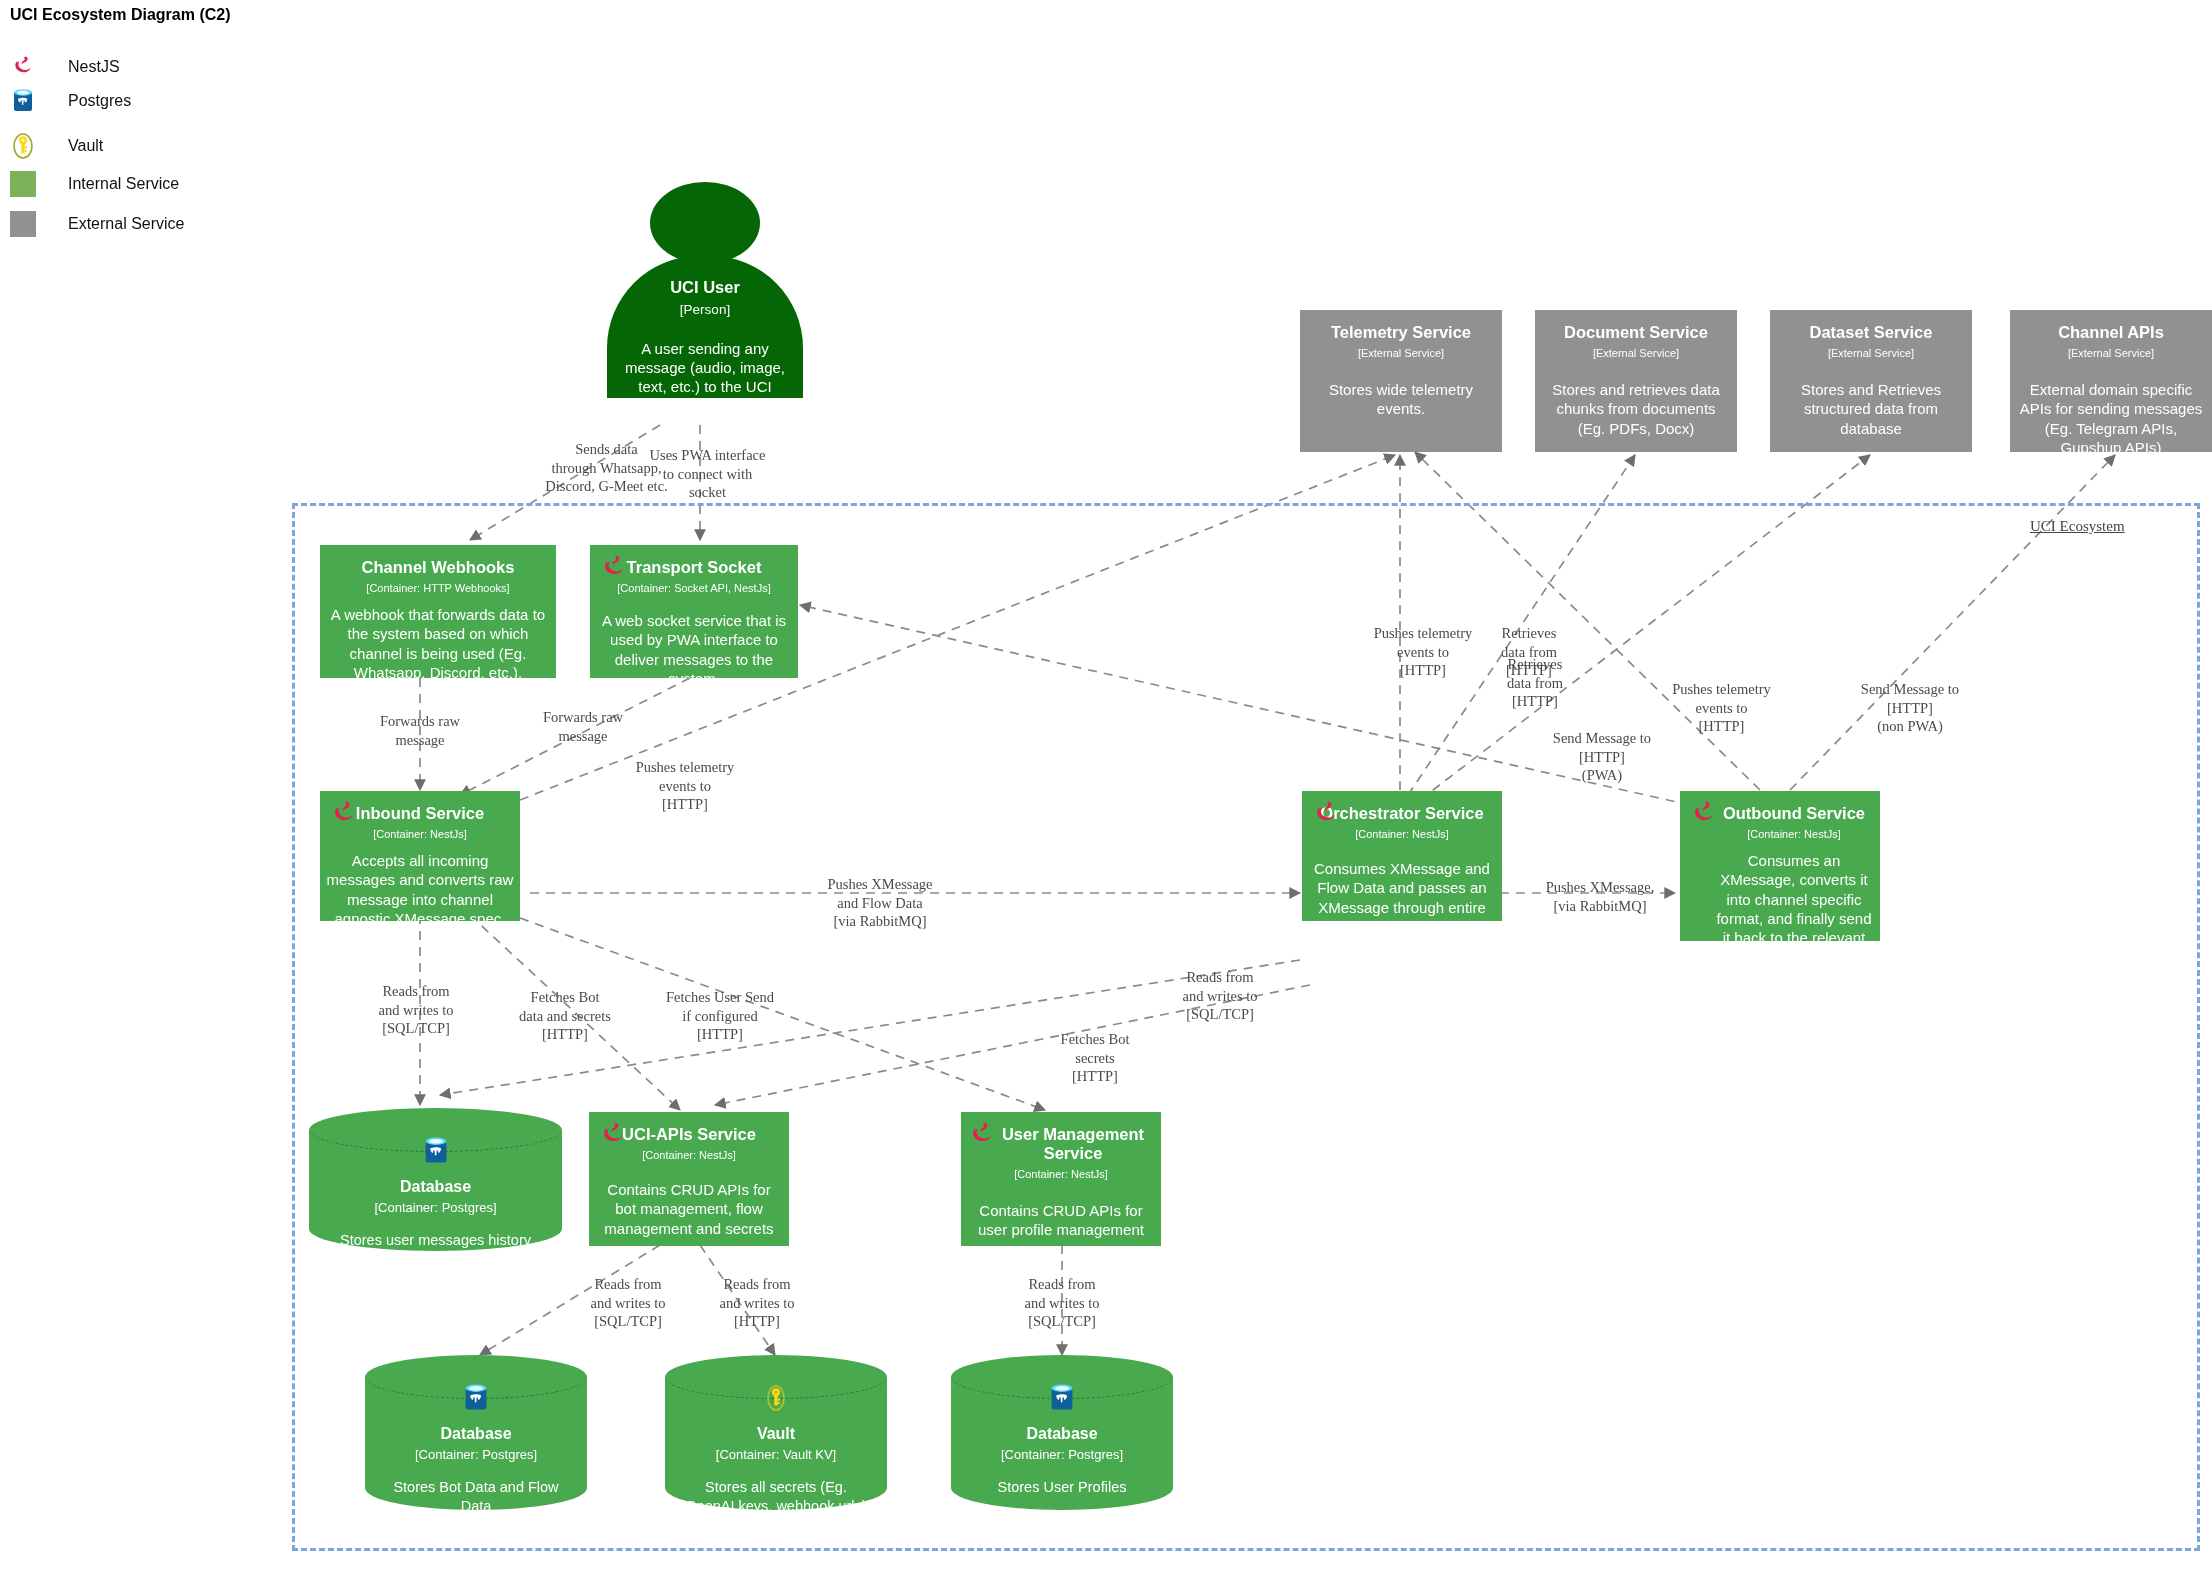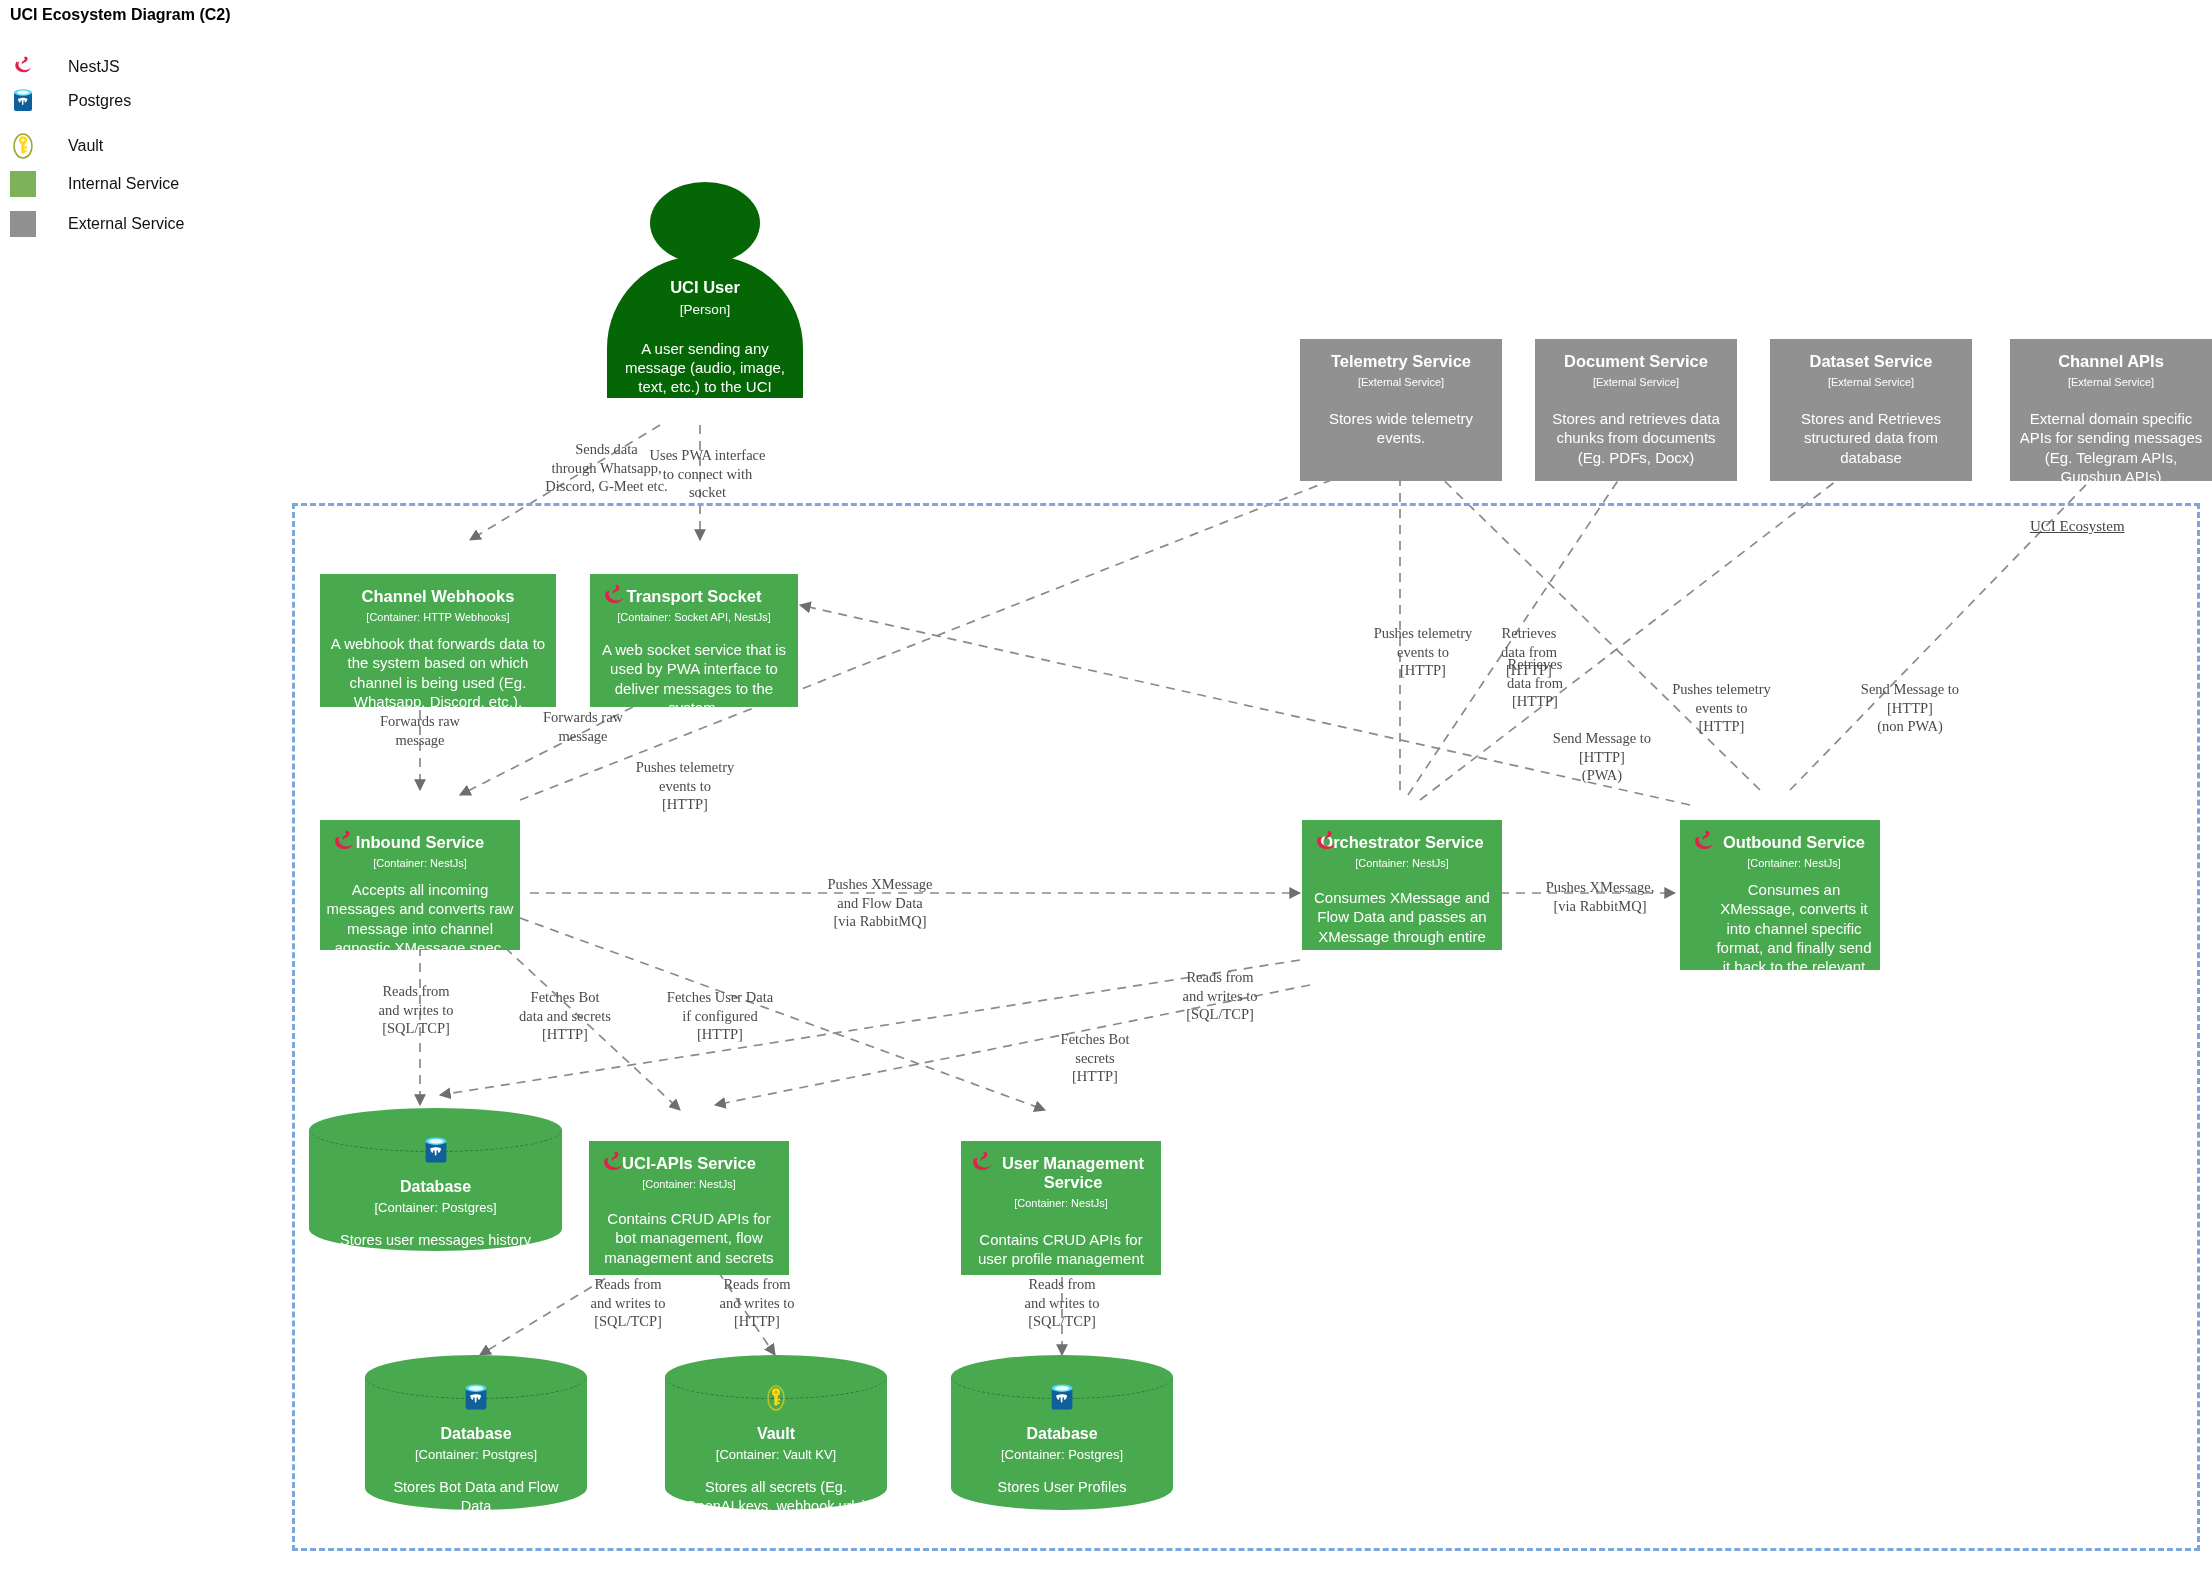--- a/index.html
+++ b/index.html
@@ -8,21 +8,21 @@
   .stage{position:absolute;left:0;top:0;width:2212px;height:1572px;}
 
   
   #diagram-title{position:absolute;left:10px;top:6px;font-size:16px;font-weight:bold;color:#000;}
   .legend-row{position:absolute;left:8px;display:flex;align-items:center;gap:0;}
   .legend-ico{width:30px;height:30px;display:flex;align-items:center;justify-content:center;}
   .legend-label{margin-left:30px;font-size:16px;color:#111;white-space:nowrap;}
   .legend-swatch{width:26px;height:26px;}
 
   
-  .node{position:absolute;box-sizing:border-box;color:#fff;text-align:center;overflow:hidden;margin-top:29px;}
+  .node{position:absolute;box-sizing:border-box;color:#fff;text-align:center;overflow:hidden;}
   .node .n-title{font-size:16.5px;font-weight:bold;line-height:1.15;}
   .node .n-tech{font-size:11px;font-weight:normal;line-height:1.2;margin-top:5px;}
   .node .n-desc{font-size:15px;line-height:1.28;}
   .box-internal{background:#4caf50;}
   .box-internal{background:#49a94f;}
   .box-external{background:#919191;}
 
   .node.box{display:flex;flex-direction:column;align-items:center;padding-top:13px;}
   .node.box .n-desc{margin-top:20px;padding:0 9px;}
 
@@ -398,21 +398,21 @@
 and Flow Data
 [via RabbitMQ]</div>
   <div class="elabel" style="left:1525px;top:878px;width:150px;">Pushes XMessage,
 [via RabbitMQ]</div>
   <div class="elabel" style="left:356px;top:982px;width:120px;">Reads from
 and writes to
 [SQL/TCP]</div>
   <div class="elabel" style="left:495px;top:988px;width:140px;">Fetches Bot
 data and secrets
 [HTTP]</div>
-  <div class="elabel" style="left:645px;top:988px;width:150px;">Fetches User Data
+  <div class="elabel" style="left:645px;top:988px;width:150px;">Fetches User Send
 if configured
 [HTTP]</div>
   <div class="elabel" style="left:1160px;top:968px;width:120px;">Reads from
 and writes to
 [SQL/TCP]</div>
   <div class="elabel" style="left:1040px;top:1030px;width:110px;">Fetches Bot
 secrets
 [HTTP]</div>
   <div class="elabel" style="left:568px;top:1275px;width:120px;">Reads from
 and writes to

